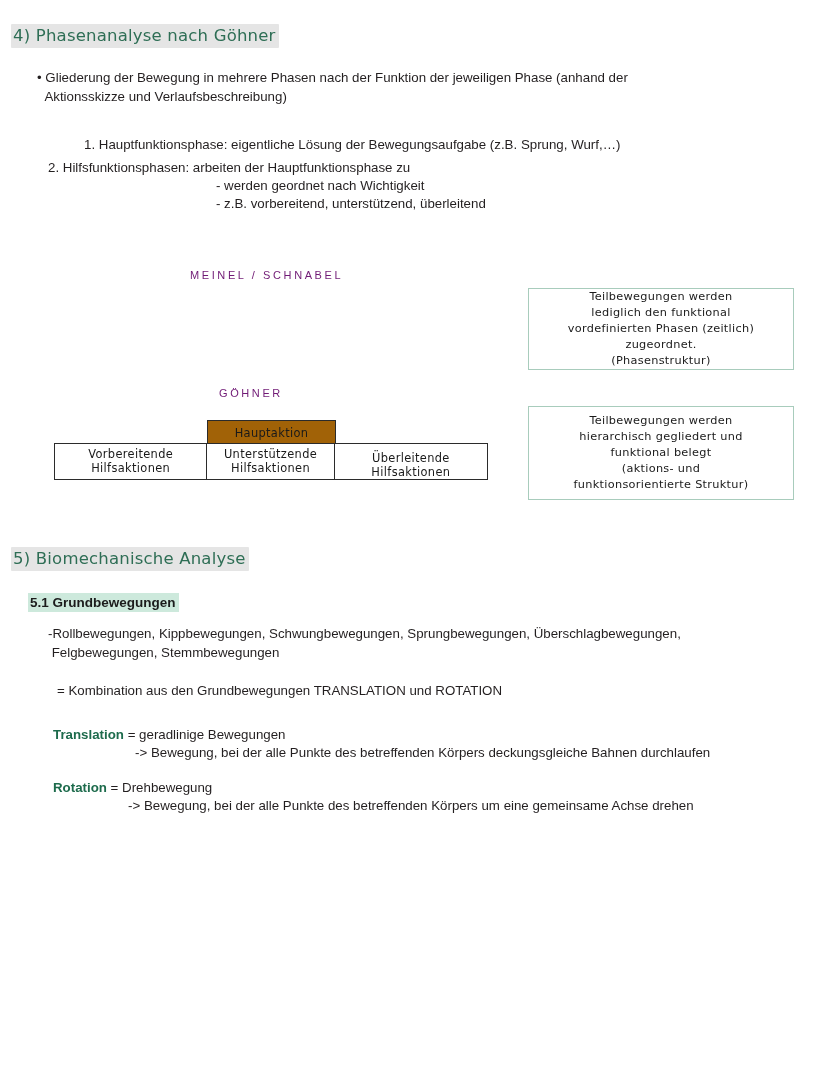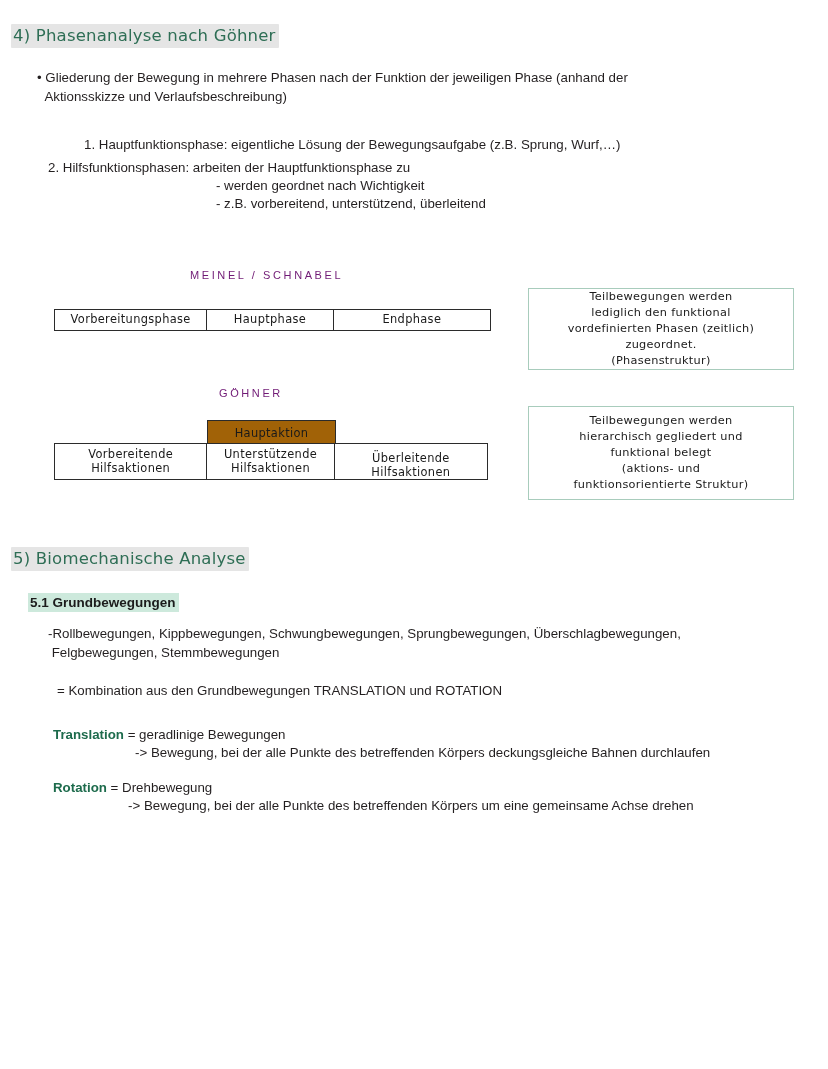--- a/index.html
+++ b/index.html
@@ -153,25 +153,20 @@
   <div class="body-text" style="left:48px; top:136px; width:700px;margin-left:36px;">1. Hauptfunktionsphase: eigentliche Lösung der Bewegungsaufgabe (z.B. Sprung, Wurf,…)</div>
 
   <div class="body-text" style="left:48px; top:159px; width:700px;">2. Hilfsfunktionsphasen: arbeiten der Hauptfunktionsphase zu</div>
 
   <div class="body-text" style="left:216px; top:177px; width:520px;">- werden geordnet nach Wichtigkeit</div>
 
   <div class="body-text" style="left:216px; top:195px; width:520px;">- z.B. vorbereitend, unterstützend, überleitend</div>
 
   <div class="diagram-caption" style="left:190px; top:269px;">MEINEL / SCHNABEL</div>
 
-  <div class="phase-table" style="left:54px; top:309px; width:437px; height:22px;">
-    <div class="phase-cell" style="width:153px;">Vorbereitungsphase</div>
-    <div class="phase-cell" style="width:127px;">Hauptphase</div>
-    <div class="phase-cell" style="width:157px;">Endphase</div>
-  </div>
 
   <div class="note-box" style="left:528px; top:288px; width:266px; height:82px;">Teilbewegungen werden
 lediglich den funktional
 vordefinierten Phasen (zeitlich)
 zugeordnet.
 (Phasenstruktur)</div>
 
   <div class="diagram-caption" style="left:219px; top:387px;">GÖHNER</div>
 
   <div class="top-cell" style="left:207px; top:420px; width:129px; height:24px;">Hauptaktion</div>

